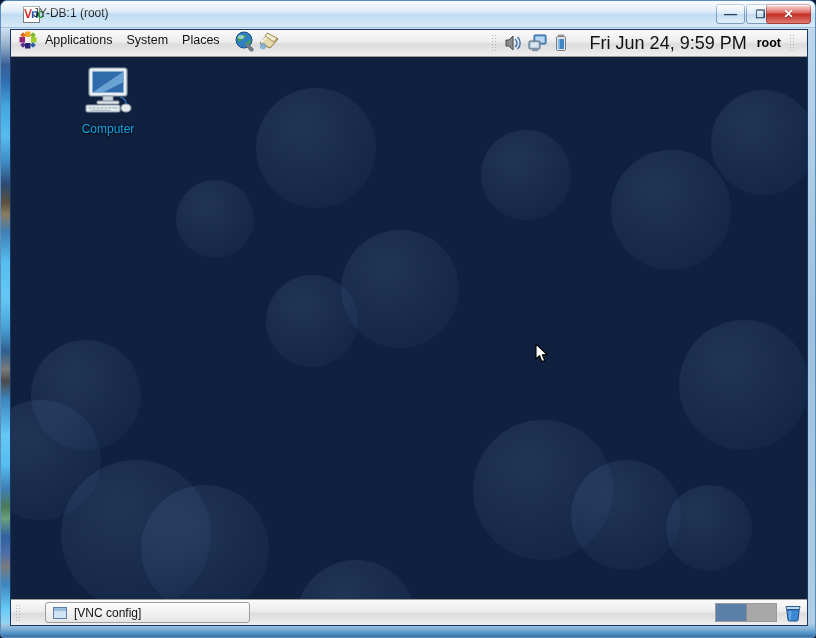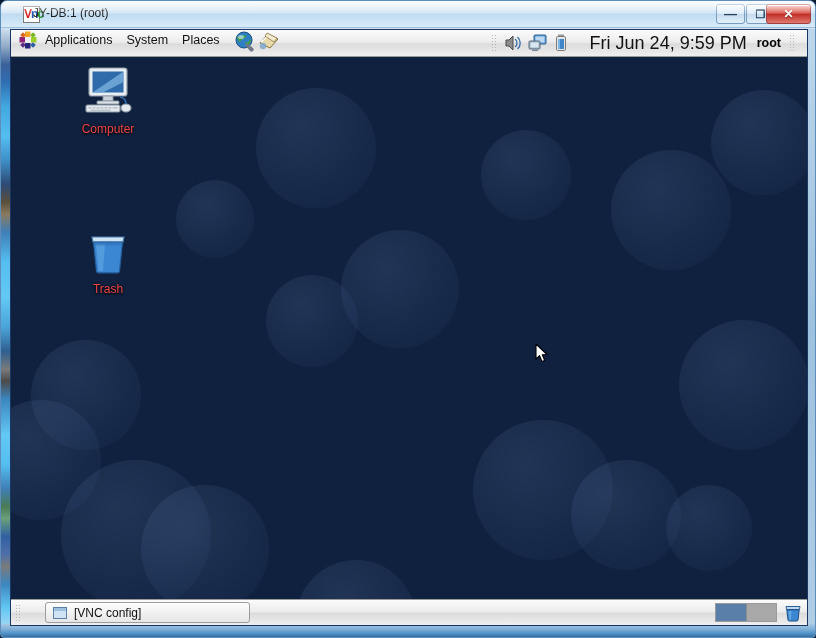--- a/index.html
+++ b/index.html
@@ -102,21 +102,21 @@
     position:absolute; border-radius:50%;
     background:radial-gradient(circle at 38% 32%, rgba(150,185,235,.13), rgba(110,155,215,.07) 60%, rgba(90,140,205,.02) 100%);
   }
 
   
   .desk-icon {
     position:absolute; width:112px; text-align:center; cursor:pointer;
   }
   .desk-icon .label {
     display:inline-block; margin-top:3px;
-    font-size:12px; color:#ef4444;
+    font-size:12px; color:#0ea5e9;
     text-shadow:0 1px 2px rgba(0,0,0,.9), 0 0 3px rgba(0,0,0,.7);
     padding:1px 3px; line-height:14px;
   }
   .icon-art { height:56px; position:relative; }
 
   
   #top-panel {
     position:absolute; left:0; top:0; width:100%; height:27px;
     background:linear-gradient(180deg,#fbfbfb 0%, #ececec 46%, #dcdcdc 54%, #efefef 100%);
     border-bottom:1px solid #9a9a9a;
@@ -306,31 +306,20 @@
             <rect x="12.5" y="45.6" width="20" height="1.6"></rect>
           </g>
           <ellipse cx="48" cy="44" rx="5" ry="4" fill="#e5eaee" stroke="#8e9aa5" stroke-width="1.2"></ellipse>
           <path d="M48 40 q0 -6 -6 -7" fill="none" stroke="#2f6bab" stroke-width="1.6"></path>
         </svg>
       </div>
       <span class="label">Computer</span>
     </div>
 
 
-    <div class="desk-icon" style="left:41px;top:192px;">
-      <div class="icon-art">
-        <svg width="56" height="52" viewBox="0 0 56 52" style="margin-top:4px;">
-          <path d="M12 11 h32 l-1 5 H13 z" fill="#cfe3f5" stroke="#4d7fae" stroke-width="1.2"></path>
-          <path d="M13.5 16 h29 l-3 29 a2 2 0 0 1 -2 1.8 H18.5 a2 2 0 0 1 -2 -1.8 z" fill="#3b87d4" stroke="#255f9e" stroke-width="1.2"></path>
-          <path d="M16 18 h9 l-2 27 h-4.5 z" fill="#66a9e4" opacity=".6"></path>
-          <path d="M13.5 16 h29 l-.4 3.5 H13.9 z" fill="#2c6cb0" opacity=".5"></path>
-        </svg>
-      </div>
-      <span class="label">Trash</span>
-    </div>
 
     <div id="cursor" style="left:524px;top:313px;">
       <svg width="14" height="21" viewBox="0 0 14 21">
         <path d="M1 1 L1 16 L4.6 12.6 L7 18.6 L9.6 17.4 L7.3 11.7 L12 11.5 Z" fill="#ffffff" stroke="#000000" stroke-width="1.1" stroke-linejoin="round"></path>
       </svg>
     </div>
 
     <div id="bottom-panel">
       <span class="grip"></span>
       <div id="task-button">

